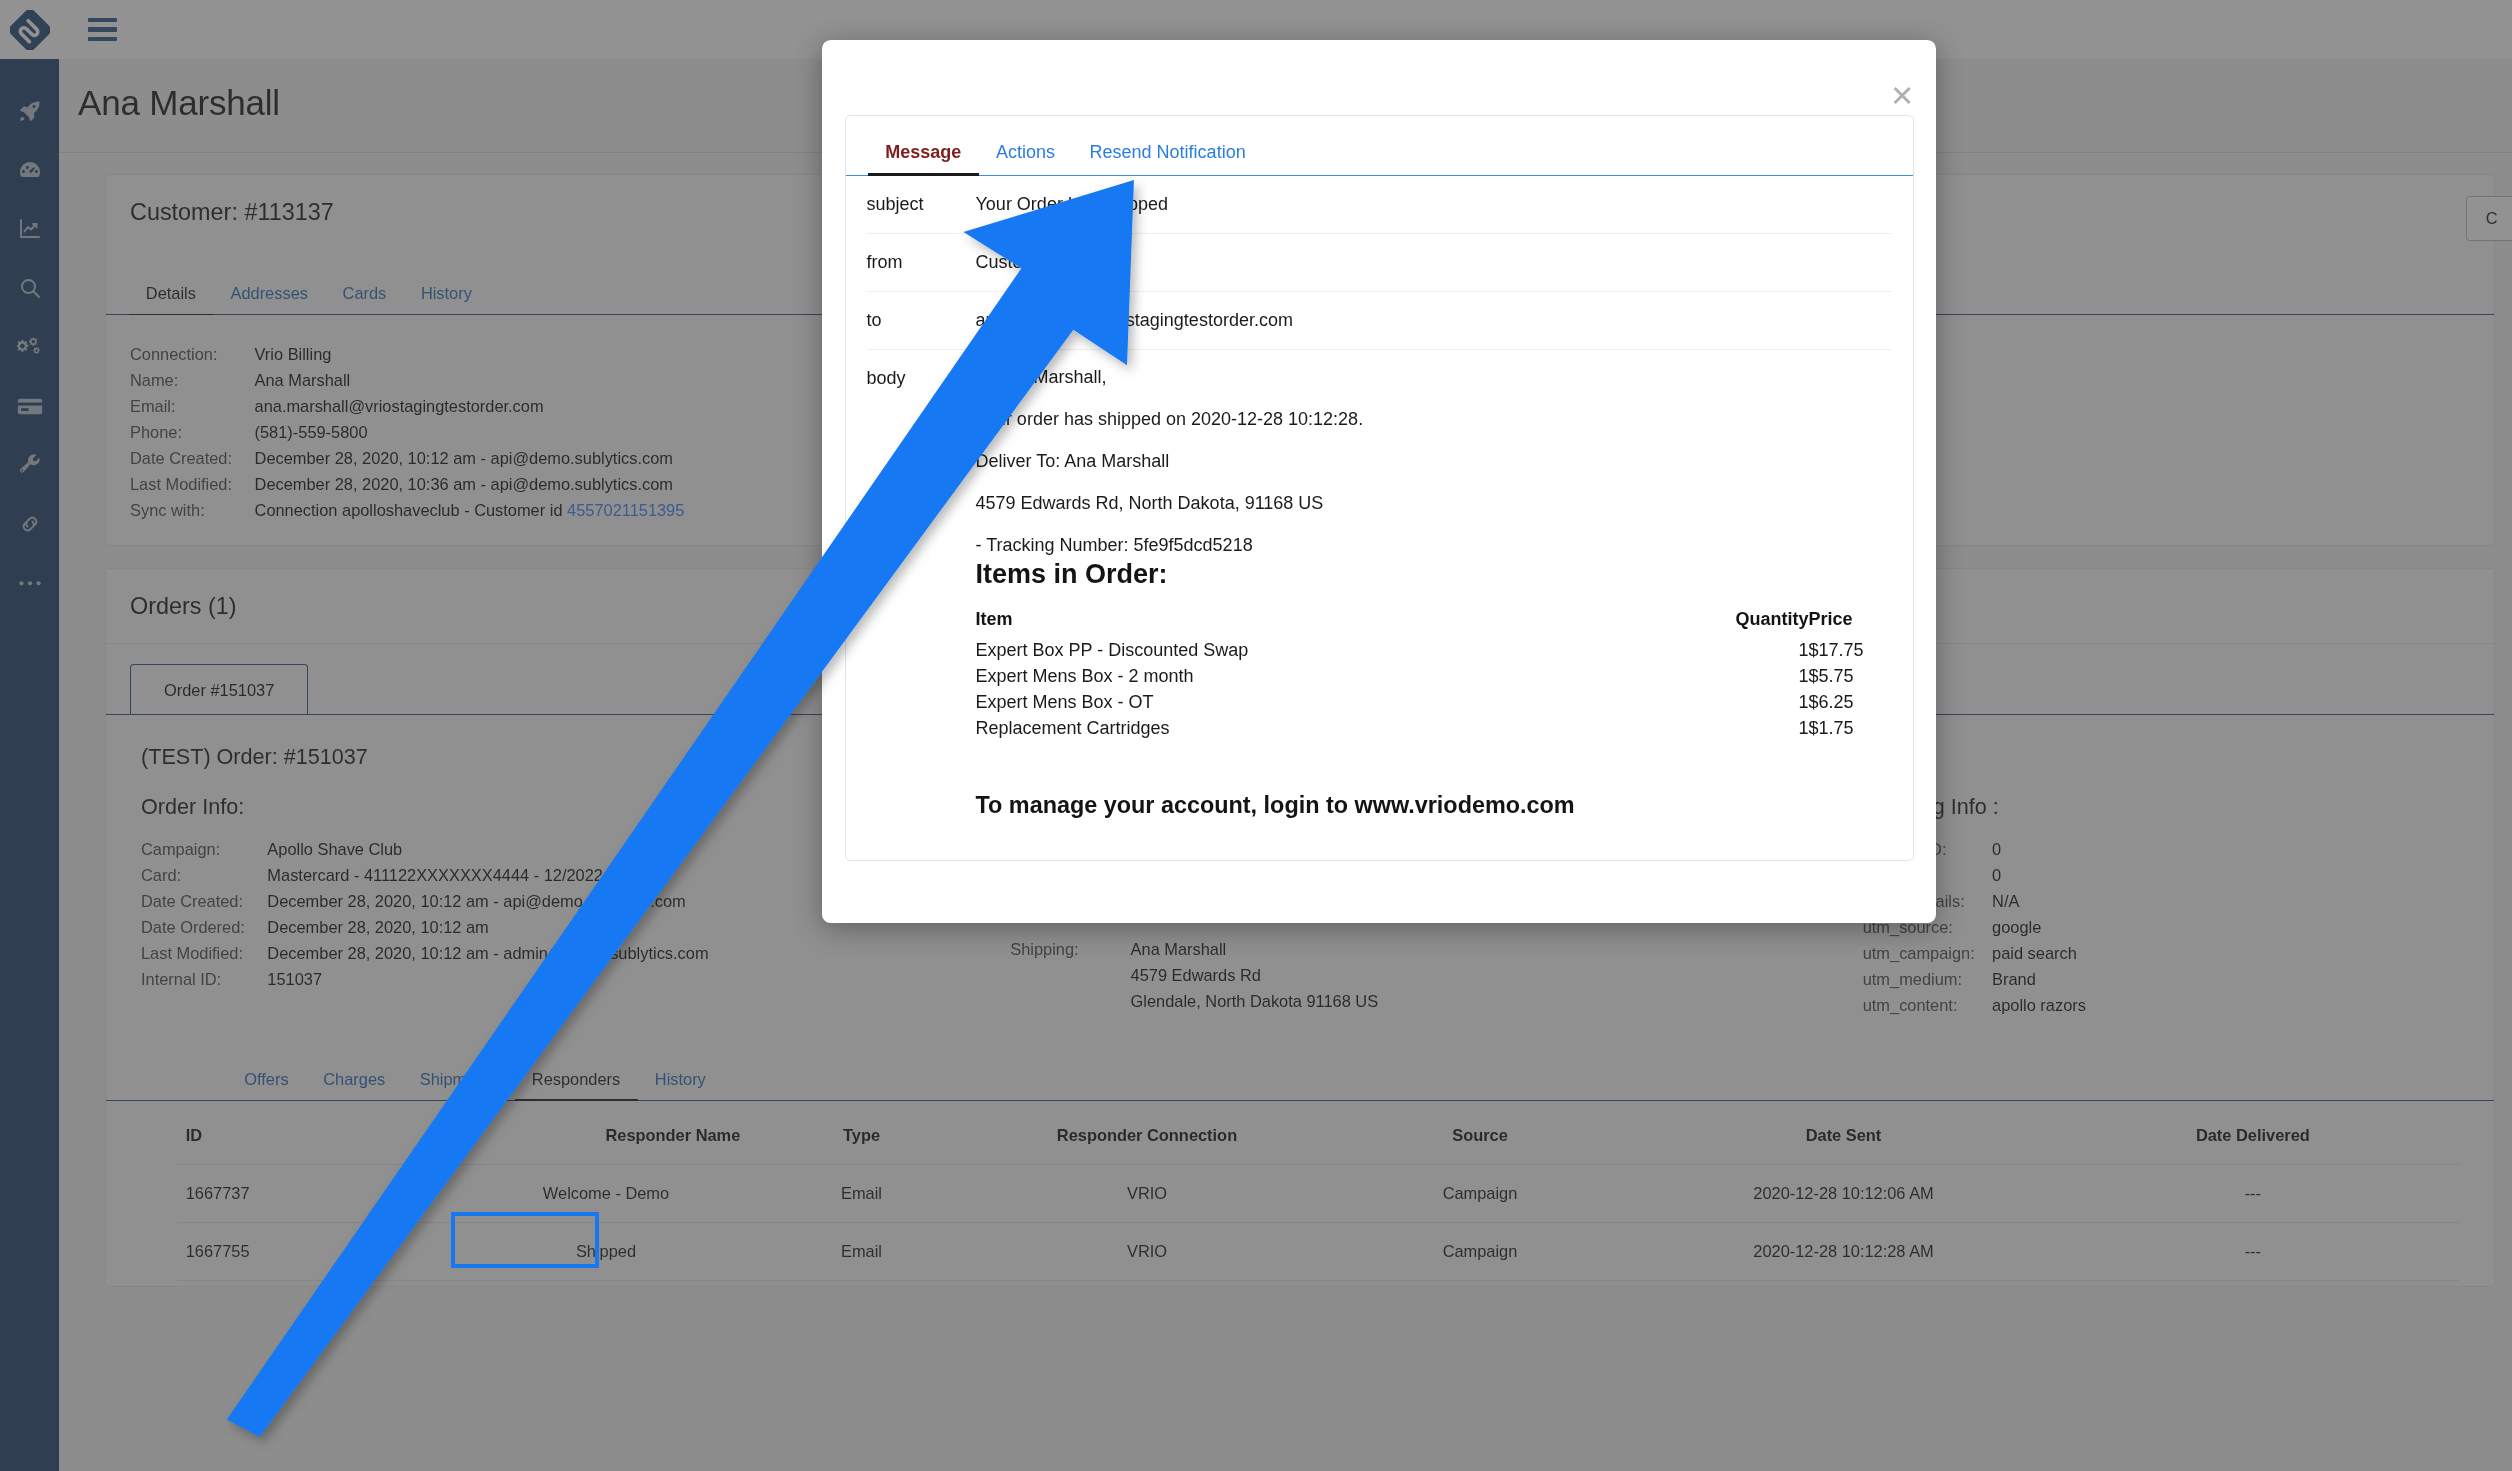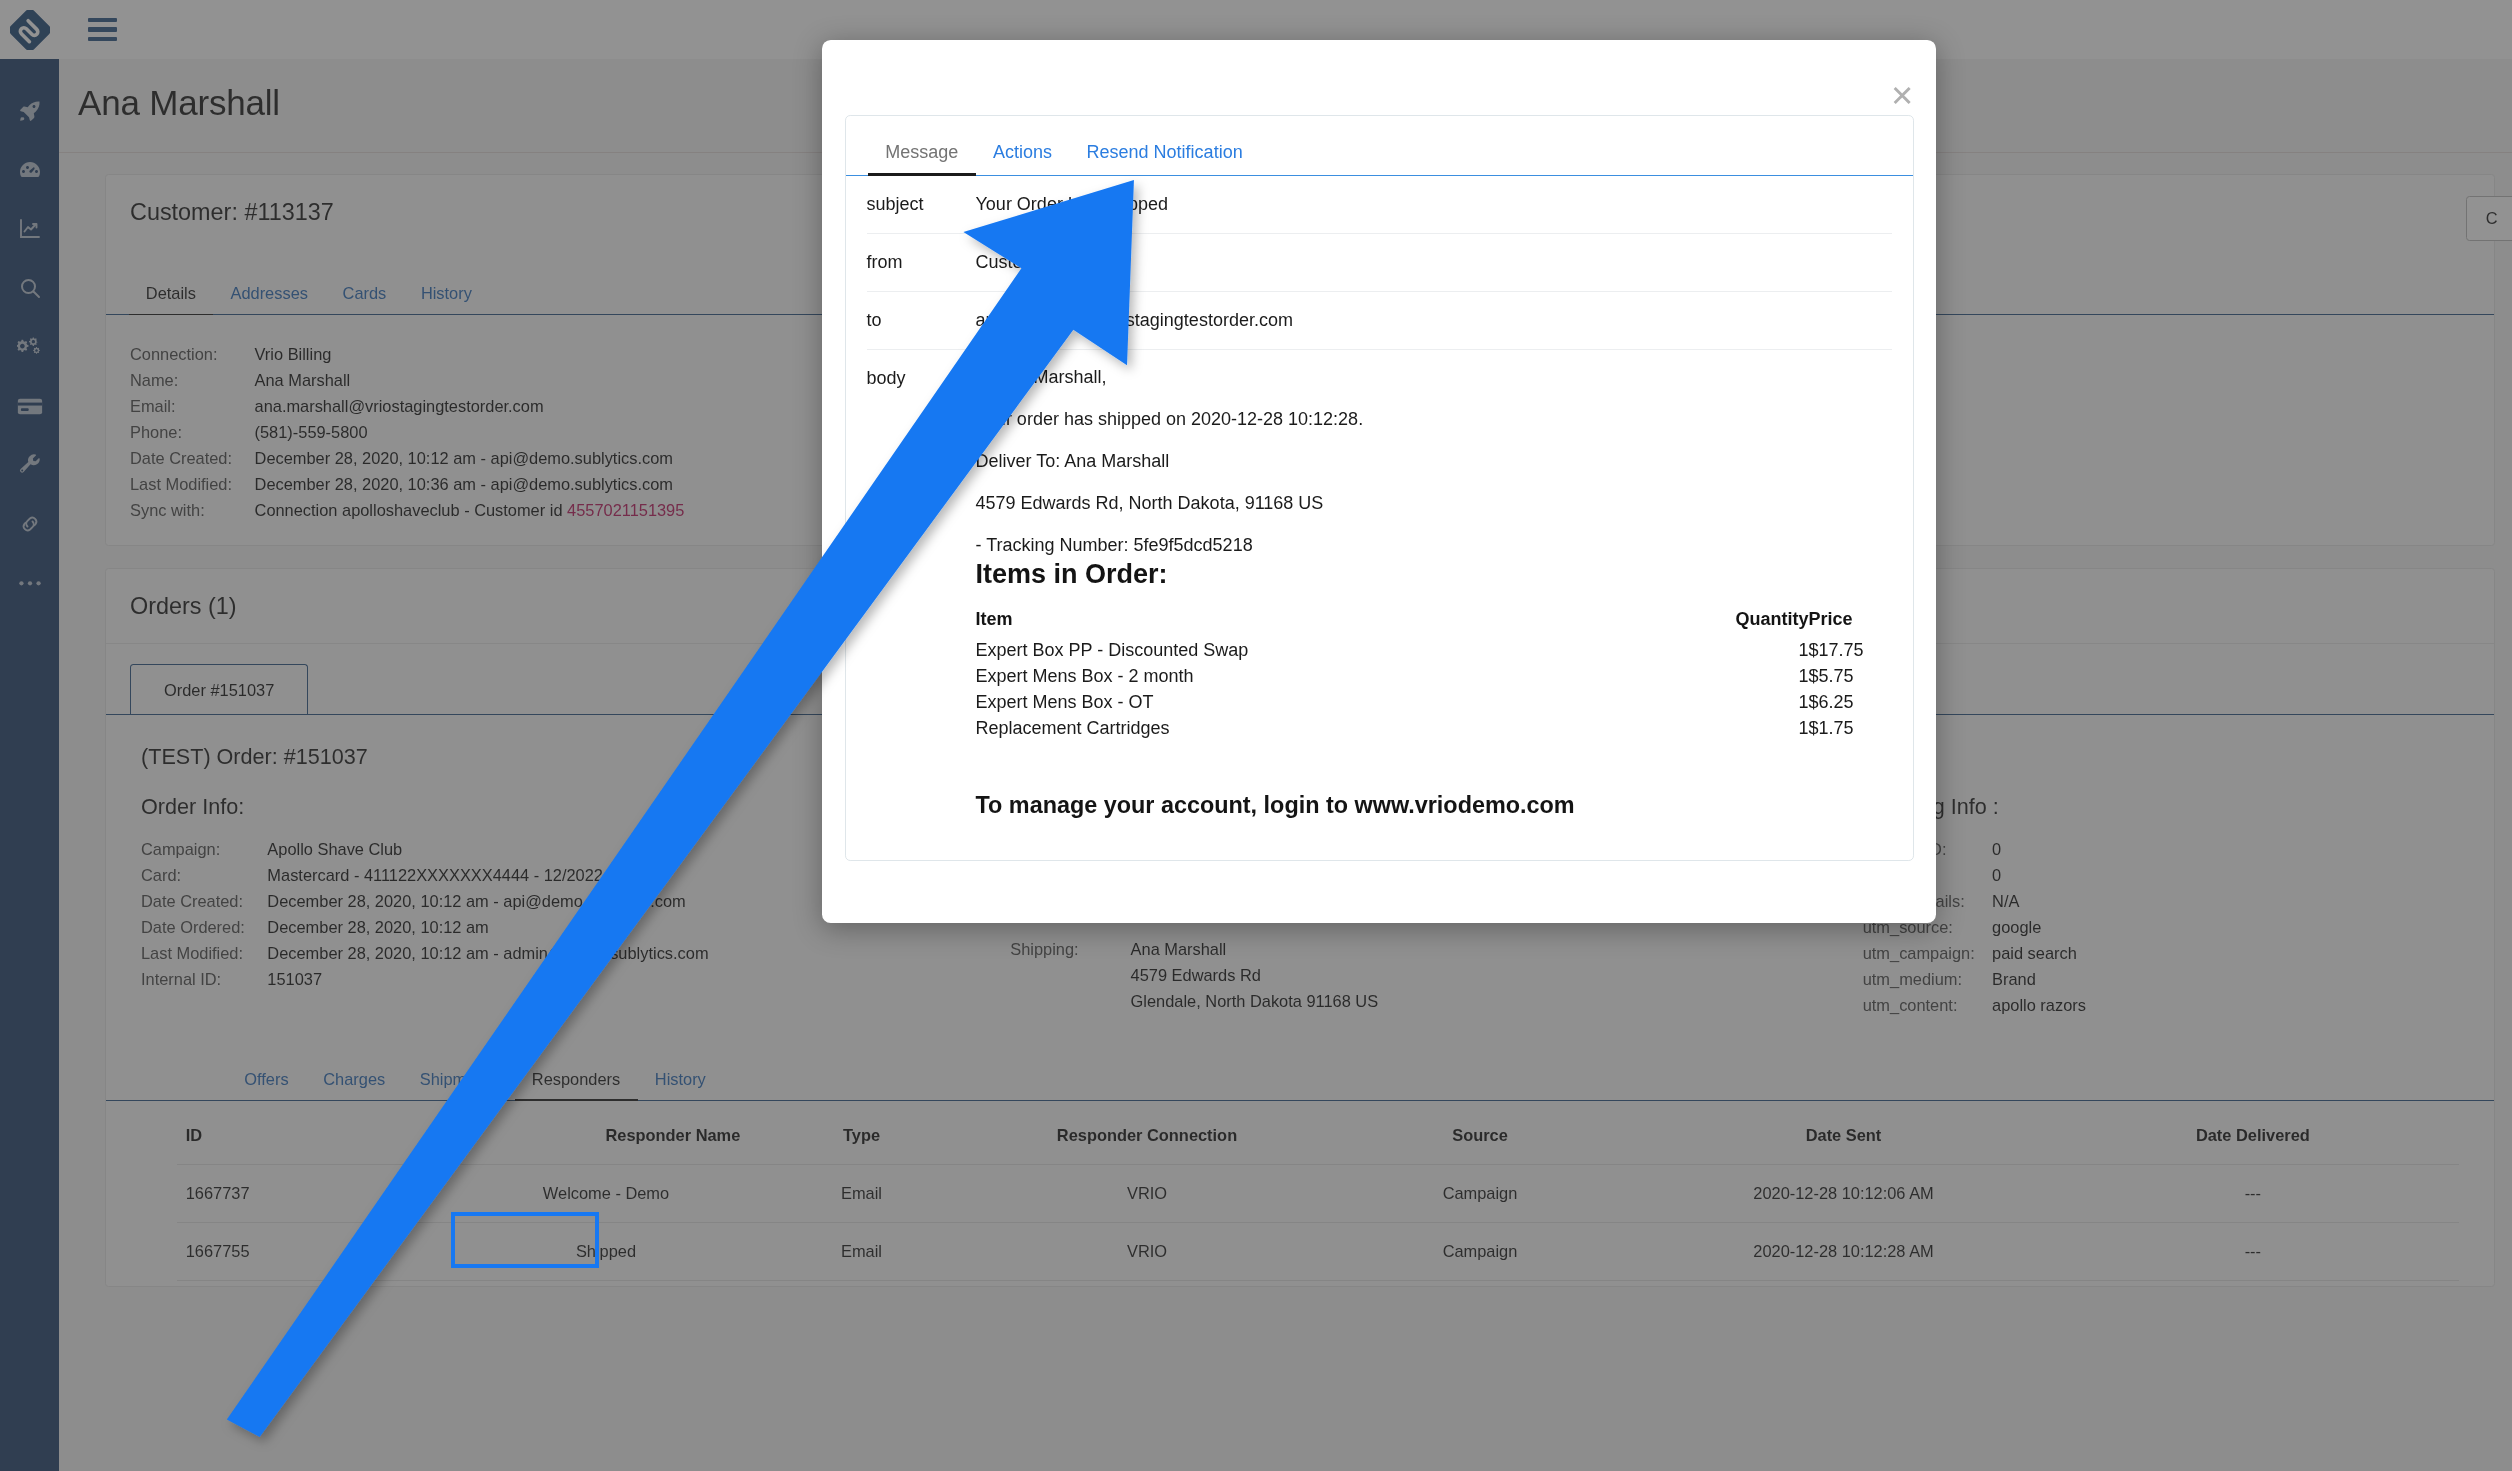--- a/index.html
+++ b/index.html
@@ -141,21 +141,21 @@
   .kv {
     display: grid;
     grid-template-columns: max-content 1fr;
     column-gap: 22.5px;
     row-gap: 0;
     font-size: 16.4px;
     line-height: 26px;
   }
   .kv .k { color: #4b4b4b; white-space: nowrap; }
   .kv .v { color: #141414; white-space: nowrap; }
-  .kv .v a { color: #be185d; text-decoration: none; }
+  .kv .v a { color: #3b82f6; text-decoration: none; }
 
   
   .order-tab-chip {
     display: inline-block;
     border: 0.9px solid #2b5585;
     border-bottom: none;
     border-radius: 3.5px 3.5px 0 0;
     padding: 15.6px 33px;
     font-size: 16.4px;
     color: #141414;
@@ -245,21 +245,21 @@
     align-items: flex-end;
     padding-left: 22.5px;
     border-bottom: 0.9px solid #3b8fe0;
     margin-top: 19px;
   }
   #modal-tabs .tab {
     color: #2b7de0;
     font-size: 18px;
     padding: 7px 17.3px 12px 17.3px;
   }
-  #modal-tabs .tab.active { color: #737373; }
+  #modal-tabs .tab.active { color: #7f1d1d; font-weight: bold; }
   #modal-tabs .tab.active::after { background: #1b1b1b; height: 2.6px; }
 
   .msg-rows { padding: 0 21px; }
   .msg-row {
     display: flex;
     border-bottom: 0.9px solid #eceef0;
     padding: 18px 0 18px 0;
     font-size: 18px;
     color: #1b1b1b;
   }

